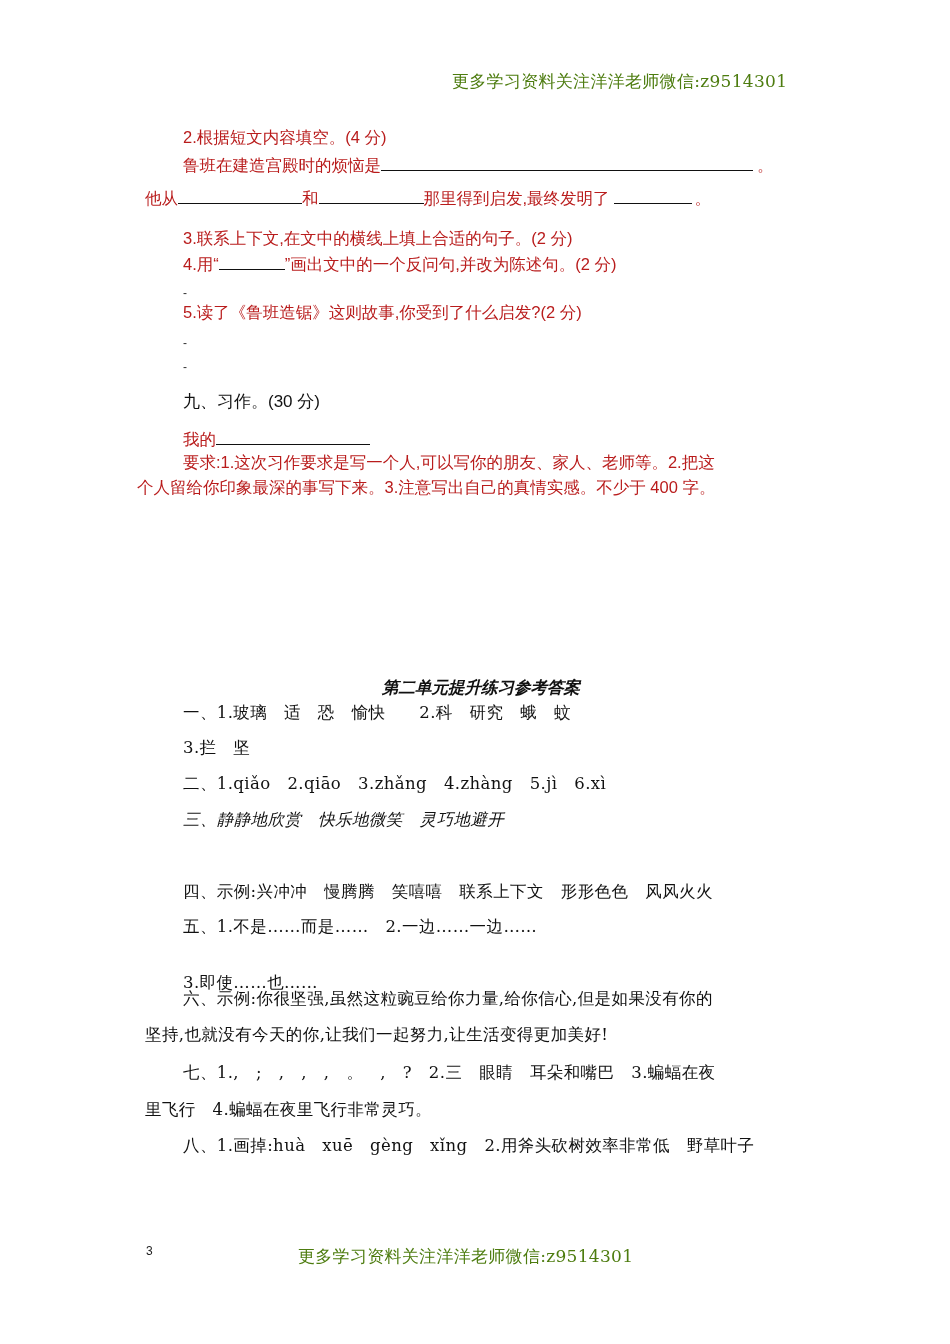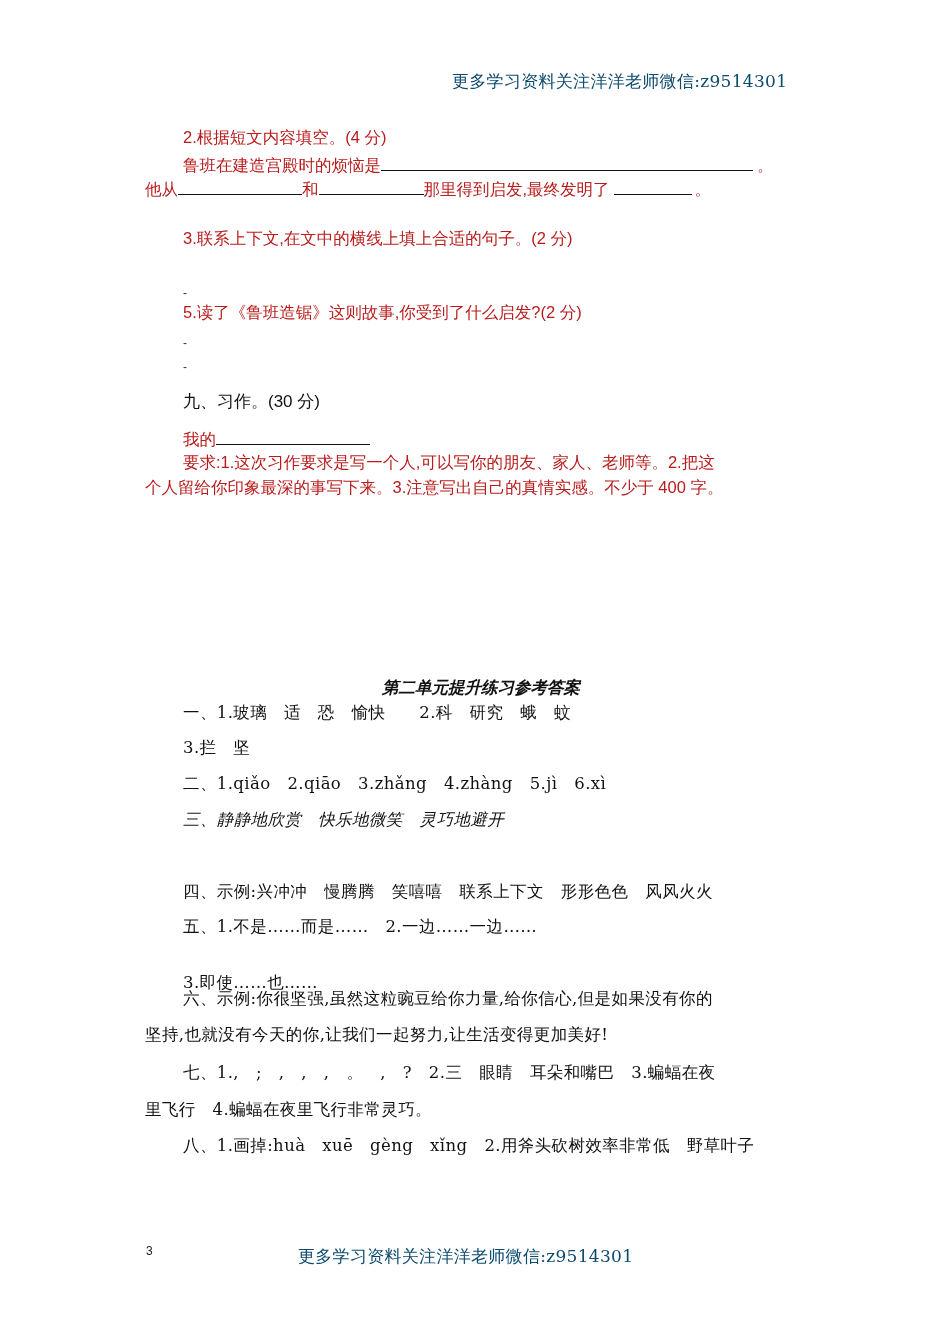--- a/index.html
+++ b/index.html
@@ -1,21 +1,21 @@
 <!DOCTYPE html>
 <html><head>
   <meta charset="utf-8">
   <style>
     html, body { margin: 0; padding: 0; background: #ffffff; }
     body { width: 950px; height: 1344px; position: relative; overflow: hidden; color: #111; }
     .page { position: absolute; left: 0; top: 0; width: 950px; height: 1344px; }
     .abs { position: absolute; white-space: nowrap; }
     .serif { font-family: "DejaVu Serif", "Liberation Serif", serif; }
     .sans { font-family: "Liberation Sans", "DejaVu Sans", sans-serif; }
-    .header-watermark { font-size: 17px; letter-spacing: 0.3px; color: #0c4a6e; }
+    .header-watermark { font-size: 17px; letter-spacing: 0.3px; color: #4d7c0f; }
     .q { font-size: 16.5px; color: #b91c1c; }
     .blank { display: inline-block; border-bottom: 1.3px solid #111; height: 16px; vertical-align: baseline; }
     .dash { font-size: 12px; color: #333; }
     .sec-title { font-size: 17px; font-weight: normal; }
     .ans-title { font-size: 16.5px; font-weight: bold; }
     .ans { font-size: 16.5px; color: #111; letter-spacing: 0.4px; }
     .underline { text-decoration: underline; }
     .pagenum { font-size: 12px; color: #222; }
   </style>
 </head>
@@ -24,42 +24,45 @@
 <div class="page">
 
   <div class="abs serif header-watermark" style="left:452px; top:70px;">更多学习资料关注洋洋老师微信:z9514301</div>
 
   <div class="abs sans q" style="left:183px; top:127px;">2.根据短文内容填空。(4 分)</div>
 
   <div class="abs sans q" style="left:183px; top:154px;">
     <span>鲁班在建造宫殿时的烦恼是</span><span class="blank" style="width:372px;"></span><span style="margin-left:4px;">。</span>
   </div>
 
-  <div class="abs sans q" style="left:145px; top:178px;">
+  <div class="abs sans q" style="left:145px; top:187px;">
     <span>他从</span><span class="blank" style="width:124px;"></span><span>和</span><span class="blank" style="width:105px;"></span><span>那里得到启发,最终发明了</span><span class="blank" style="width:78px; margin-left:4px;"></span><span style="margin-left:3px;">。</span>
   </div>
 
   <div class="abs sans q" style="left:183px; top:228px;">3.联系上下文,在文中的横线上填上合适的句子。(2 分)</div>
 
+  <div class="abs sans q" style="left:183px; top:253px;">
+    <span>4.用“</span><span class="blank" style="width:66px;"></span><span>”画出文中的一个反问句,并改为陈述句。(2 分)</span>
+  </div>
 
   <div class="abs sans dash" style="left:183px; top:286px;">-</div>
 
   <div class="abs sans q" style="left:183px; top:302px;">5.读了《鲁班造锯》这则故事,你受到了什么启发?(2 分)</div>
 
   <div class="abs sans dash" style="left:183px; top:336px;">-</div>
   <div class="abs sans dash" style="left:183px; top:360px;">-</div>
 
   <div class="abs sans sec-title" style="left:183px; top:390px;">九、习作。(30 分)</div>
 
   <div class="abs sans q" style="left:183px; top:428px;">
     <span>我的</span><span class="blank" style="width:154px;"></span>
   </div>
 
   <div class="abs sans q" style="left:183px; top:452px;">要求:1.这次习作要求是写一个人,可以写你的朋友、家人、老师等。2.把这</div>
-  <div class="abs sans q" style="left:145px; top:477px;text-align:center;">个人留给你印象最深的事写下来。3.注意写出自己的真情实感。不少于 400 字。</div>
+  <div class="abs sans q" style="left:137px; top:477px;text-align:center;">个人留给你印象最深的事写下来。3.注意写出自己的真情实感。不少于 400 字。</div>
 
   <div class="abs serif ans-title" style="left:382px; top:677px;font-style:italic;">第二单元提升练习参考答案</div>
 
   <div class="abs serif ans" style="left:183px; top:702px;">一、1.玻璃　适　恐　愉快　　2.科　研究　蛾　蚊</div>
   <div class="abs serif ans" style="left:183px; top:737px;">3.拦　坚</div>
   <div class="abs serif ans" style="left:183px; top:773px;">二、1.qiǎo　2.qiāo　3.zhǎng　4.zhàng　5.jì　6.xì</div>
   <div class="abs serif ans" style="left:183px; top:809px;font-style:italic;">三、静静地欣赏　快乐地微笑　灵巧地避开</div>
   <div class="abs serif ans" style="left:183px; top:881px;">四、示例:兴冲冲　慢腾腾　笑嘻嘻　联系上下文　形形色色　风风火火</div>
   <div class="abs serif ans" style="left:183px; top:916px;">五、1.不是……而是……　2.一边……一边……</div>
   <div class="abs serif ans" style="left:183px; top:972px;">3.即使……也……</div>

